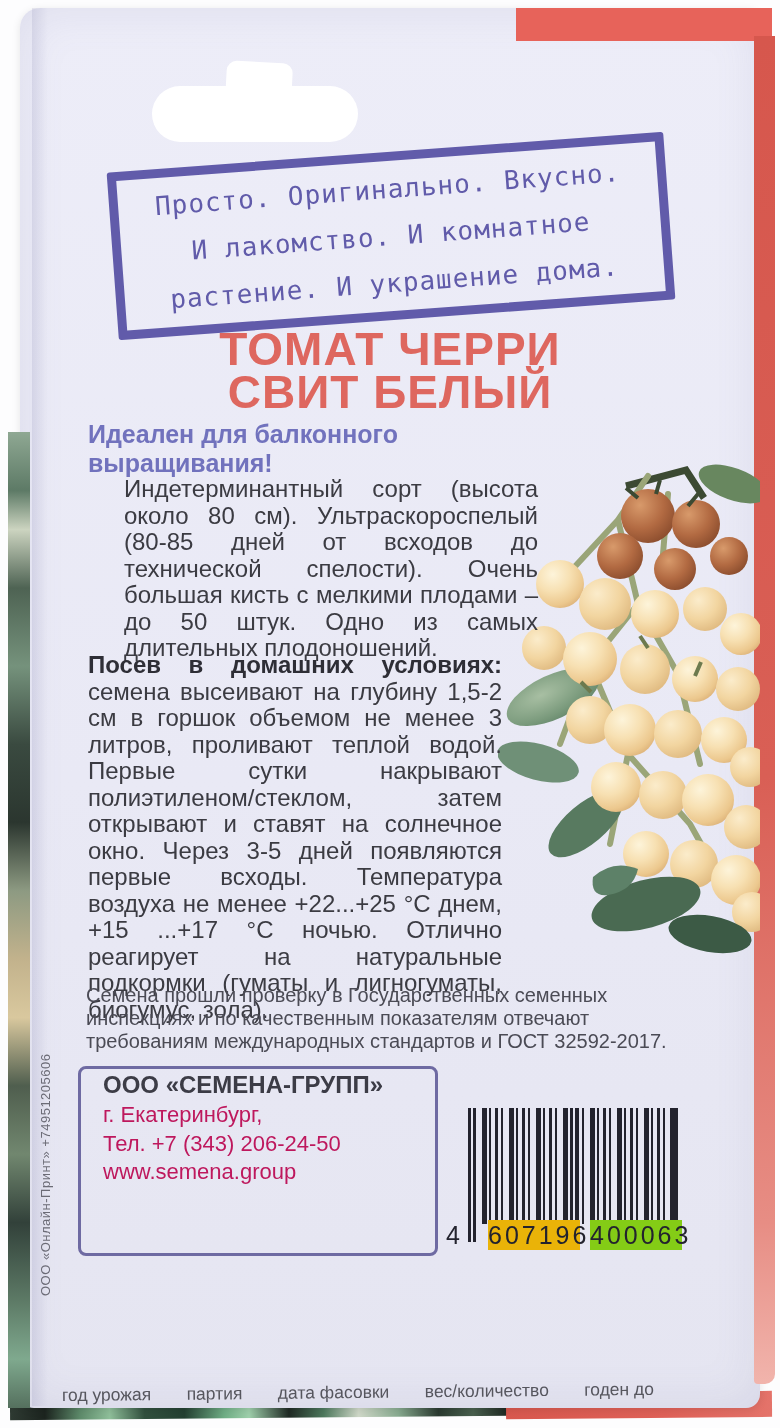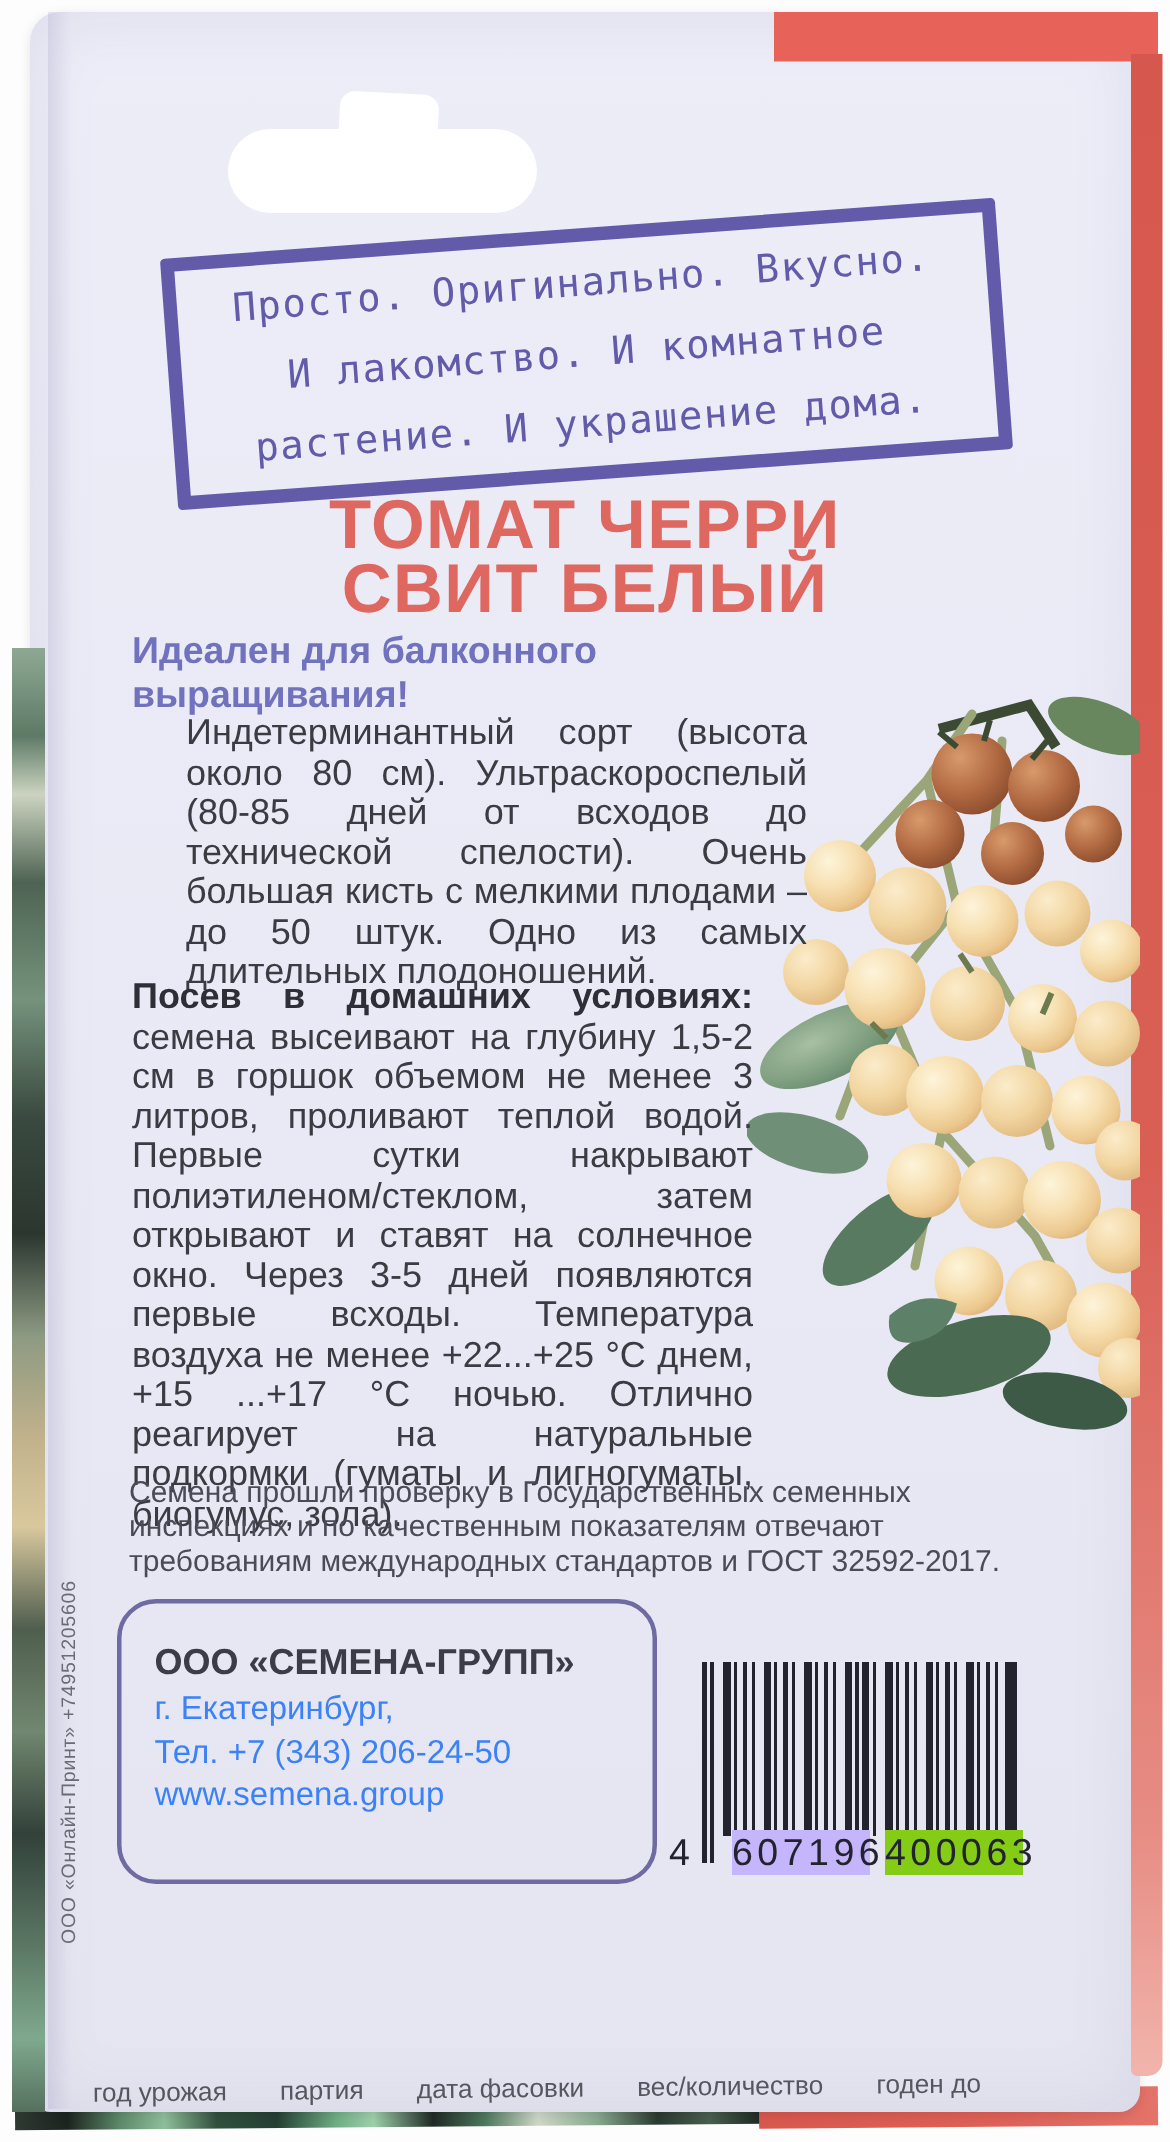--- a/index.html
+++ b/index.html
@@ -56,37 +56,37 @@
     color:#3b3b42;text-align:justify;}
   .para1{top:476px;margin-left:36px;}
   .para2{top:652px;}
   .para b{color:#2e2e36;}
 
   .cert{position:absolute;left:86px;top:984px;width:606px;font-size:20px;line-height:23px;
     color:#4b4b55;}
 
   
   .company-box{position:absolute;left:78px;top:1066px;width:360px;height:190px;
-    border:3px solid #6e6aa2;border-radius:26px;padding:24px 0 0 22px;box-sizing:border-box;}
+    border:3px solid #6e6aa2;border-radius:8px;padding:0 0 0 22px;box-sizing:border-box;}
   .company-box .cname{font-weight:bold;font-size:24px;color:#3c3c46;line-height:32px;}
-  .company-box div{font-size:22px;color:#3b82f6;line-height:28.5px;}
+  .company-box div{font-size:22px;color:#be185d;line-height:28.5px;}
 
   
   .barcode{position:absolute;left:446px;top:1106px;width:236px;height:152px;}
   .barcode .bars{position:absolute;left:22px;top:2px;width:210px;height:116px;
     background:repeating-linear-gradient(90deg,#23232e 0 3px,transparent 3px 6px,
       #23232e 6px 8px,transparent 8px 14px,#23232e 14px 19px,transparent 19px 21px,
       #23232e 21px 23px,transparent 23px 27px);}
   .barcode .guard{position:absolute;top:2px;width:8px;height:134px;
     background:linear-gradient(90deg,#23232e 0 3px,transparent 3px 5px,#23232e 5px 8px);}
   .g-left{left:22px;}.g-center{left:124px;}.g-right{left:224px;}
   .barcode .digits{position:absolute;left:0;top:114px;width:236px;display:flex;}
   .barcode .digits span{font-size:25px;letter-spacing:3px;color:#23232e;line-height:30px;}
   .d-lead{width:20px;text-align:left;}
-  .d-left{margin-left:24px;width:92px;text-align:right;background:#c4b5fd;}
+  .d-left{margin-left:24px;width:92px;text-align:right;background:#eab308;}
   .d-right{margin-left:10px;width:92px;text-align:center;background:#84cc16;}
 
   
   .printer{position:absolute;left:38px;top:1056px;height:240px;
     writing-mode:vertical-rl;transform:rotate(180deg);
     font-size:13px;letter-spacing:.5px;color:#6b6b76;white-space:nowrap;}
 
   
   .footer-fields{position:absolute;left:62px;top:1382px;width:592px;display:flex;
     justify-content:space-between;transform:rotate(-0.6deg);}

